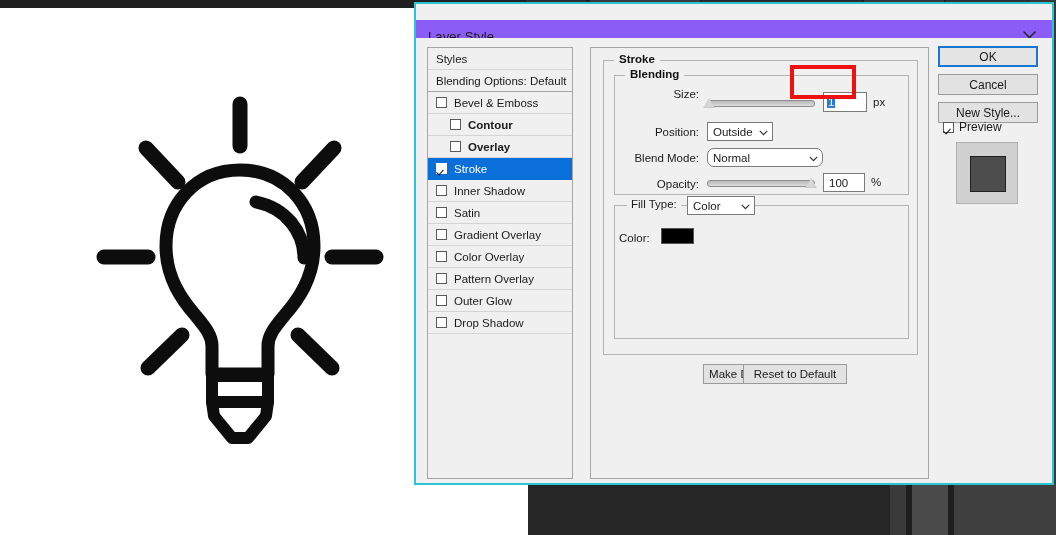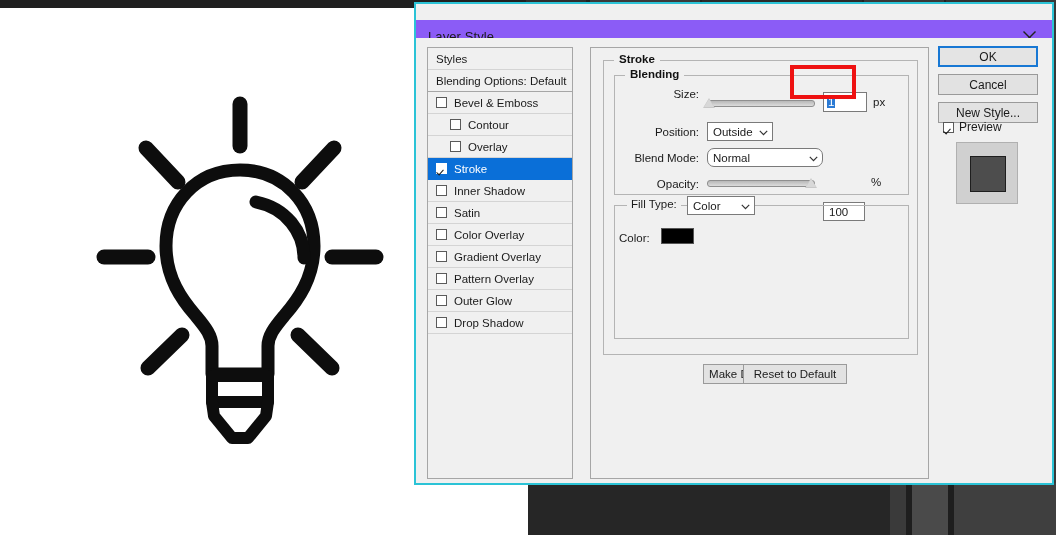--- a/index.html
+++ b/index.html
@@ -92,21 +92,21 @@
     cursor: pointer;
     background: #f0f0f0;
   }
   .slist-row.header { font-weight: normal; }
   .slist-row.thick-sep { border-bottom: 1px solid #a6a6a6; }
   .slist-row.selected {
     background: #0a6fd8;
     color: #ffffff;
     border-bottom: 1px solid #0a6fd8;
   }
-  .slist-row.indent { padding-left: 22px; }
+  .slist-row.indent { padding-left: 22px; font-weight: bold; }
   .slist-filler {
     background: #f0f0f0;
     flex: 1;
   }
   .cb {
     width: 11px; height: 11px;
     border: 1px solid #5a5a5a;
     background: #ffffff;
     margin-right: 7px;
     flex: none;
@@ -393,25 +393,25 @@
         <div class="slist-row">
           <span class="cb"></span>
           <span>Inner Shadow</span>
         </div>
         <div class="slist-row">
           <span class="cb"></span>
           <span>Satin</span>
         </div>
         <div class="slist-row">
           <span class="cb"></span>
+          <span>Gradient Overlay</span>
+        </div>
+        <div class="slist-row">
+          <span class="cb"></span>
           <span>Color Overlay</span>
-        </div>
-        <div class="slist-row">
-          <span class="cb"></span>
-          <span>Gradient Overlay</span>
         </div>
         <div class="slist-row">
           <span class="cb"></span>
           <span>Pattern Overlay</span>
         </div>
         <div class="slist-row">
           <span class="cb"></span>
           <span>Outer Glow</span>
         </div>
         <div class="slist-row">
@@ -453,21 +453,21 @@
               <span class="chev">
                 <svg width="9" height="6" viewBox="0 0 9 6">
                     <path d="M0.8 0.8 L4.5 4.6 L8.2 0.8" fill="none" stroke="#333" stroke-width="1.2"></path>
                   </svg>
               </span>
             </div>
 
             <div class="fld-label" style="left:-2px; top:102px; width:86px;">Opacity:</div>
             <div class="slider-track" style="left:92px; top:104px; width:108px;"></div>
             <div class="slider-thumb" style="left:190px; top:102px;"></div>
-            <div class="num-input" style="left:208px; top:97px; width:42px; height:19px; padding-left:5px;margin-top:29px;">
+            <div class="num-input" style="left:208px; top:97px; width:42px; height:19px; padding-left:5px;">
               <span>100</span>
             </div>
             <div class="unit" style="left:256px; top:100px;">%</div>
           </div>
 
           <div class="group grp-filltype">
             <div class="fld-label" style="left:12px; top:-8px; background:#f0f0f0; padding:0 4px;">Fill Type:</div>
             <div class="combo" style="left:72px; top:-10px; width:68px; background:#ffffff;">
               <span>Color</span>
               <span class="chev">

